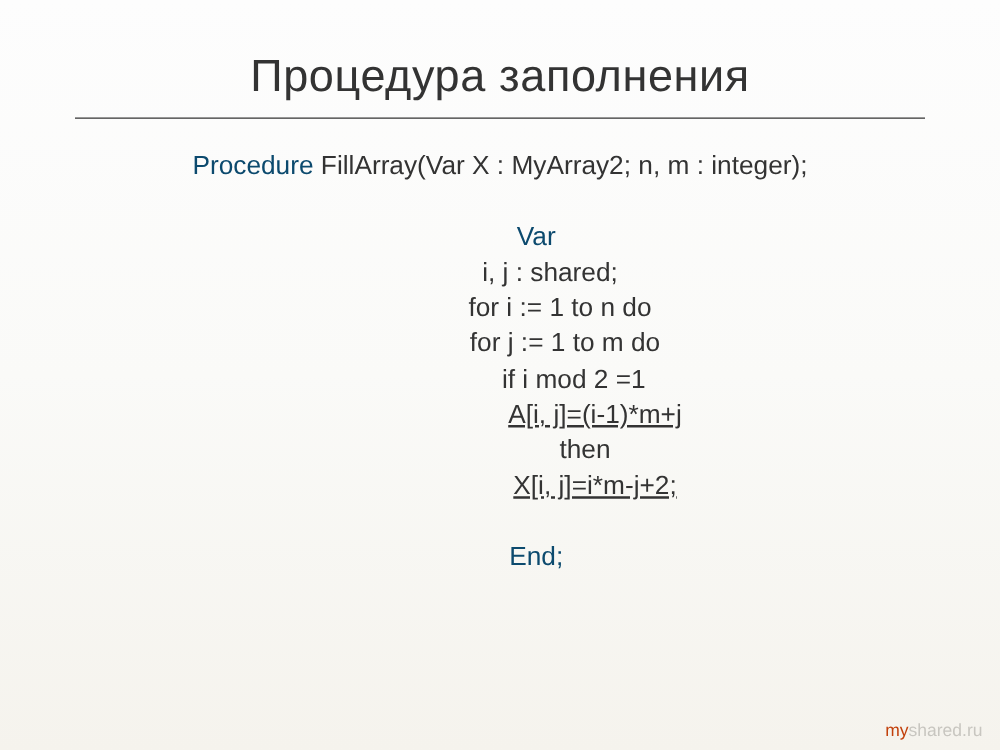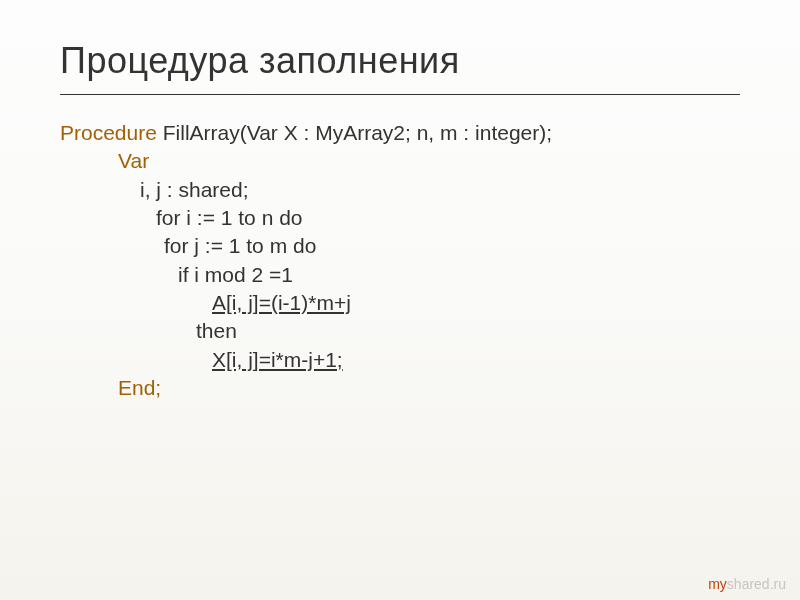--- a/index.html
+++ b/index.html
@@ -1,18 +1,19 @@
 <!DOCTYPE html>
 <html><head>
   <meta charset="utf-8">
   <style>
     * {
       margin: 0;
       padding: 0;
       box-sizing: border-box;
+      text-align: center;
     }
     body {
       width: 800px;
       height: 600px;
       background: linear-gradient(to bottom, #fdfdfd 0%, #fafaf8 50%, #f5f3ed 100%);
       font-family: Verdana, Geneva, sans-serif;
       padding: 40px 60px 30px 60px;
       position: relative;
       overflow: hidden;
     }
@@ -30,21 +31,22 @@
     .code-block {
       font-size: 21px;
       line-height: 1.35;
       color: #333;
       font-family: Verdana, Geneva, sans-serif;
     }
     .code-line {
       white-space: pre;
     }
     .kw {
-      color: #a16207;
+      color: #0c4a6e;
+      margin-top: 29px;
     }
     .ind1 { padding-left: 58px; }
     .ind2 { padding-left: 80px; }
     .ind3 { padding-left: 96px; }
     .ind4 { padding-left: 104px; }
     .ind5 { padding-left: 118px; }
     .ind6 { padding-left: 136px; }
     .ind7 { padding-left: 152px; text-decoration: underline; }
     .watermark {
       position: absolute;
@@ -66,19 +68,19 @@
 
 <div class="code-block">
   <div class="code-line"><span class="kw">Procedure</span><span> FillArray(Var X : MyArray2; n, m : integer);</span></div>
   <div class="code-line ind1 kw">Var</div>
   <div class="code-line ind2">i, j : shared;</div>
   <div class="code-line ind3">for i := 1 to n do</div>
   <div class="code-line ind4">for j := 1 to m do</div>
   <div class="code-line ind5">if i mod 2 =1</div>
   <div class="code-line ind7">A[i, j]=(i-1)*m+j</div>
   <div class="code-line ind6">then</div>
-  <div class="code-line ind7">X[i, j]=i*m-j+1;</div>
+  <div class="code-line ind7">X[i, j]=i*m-j+2;</div>
   <div class="code-line ind1 kw">End;</div>
 </div>
 
 <div class="watermark">
   <span class="my">my</span><span>shared.ru</span>
 </div>
 
 </body></html>

